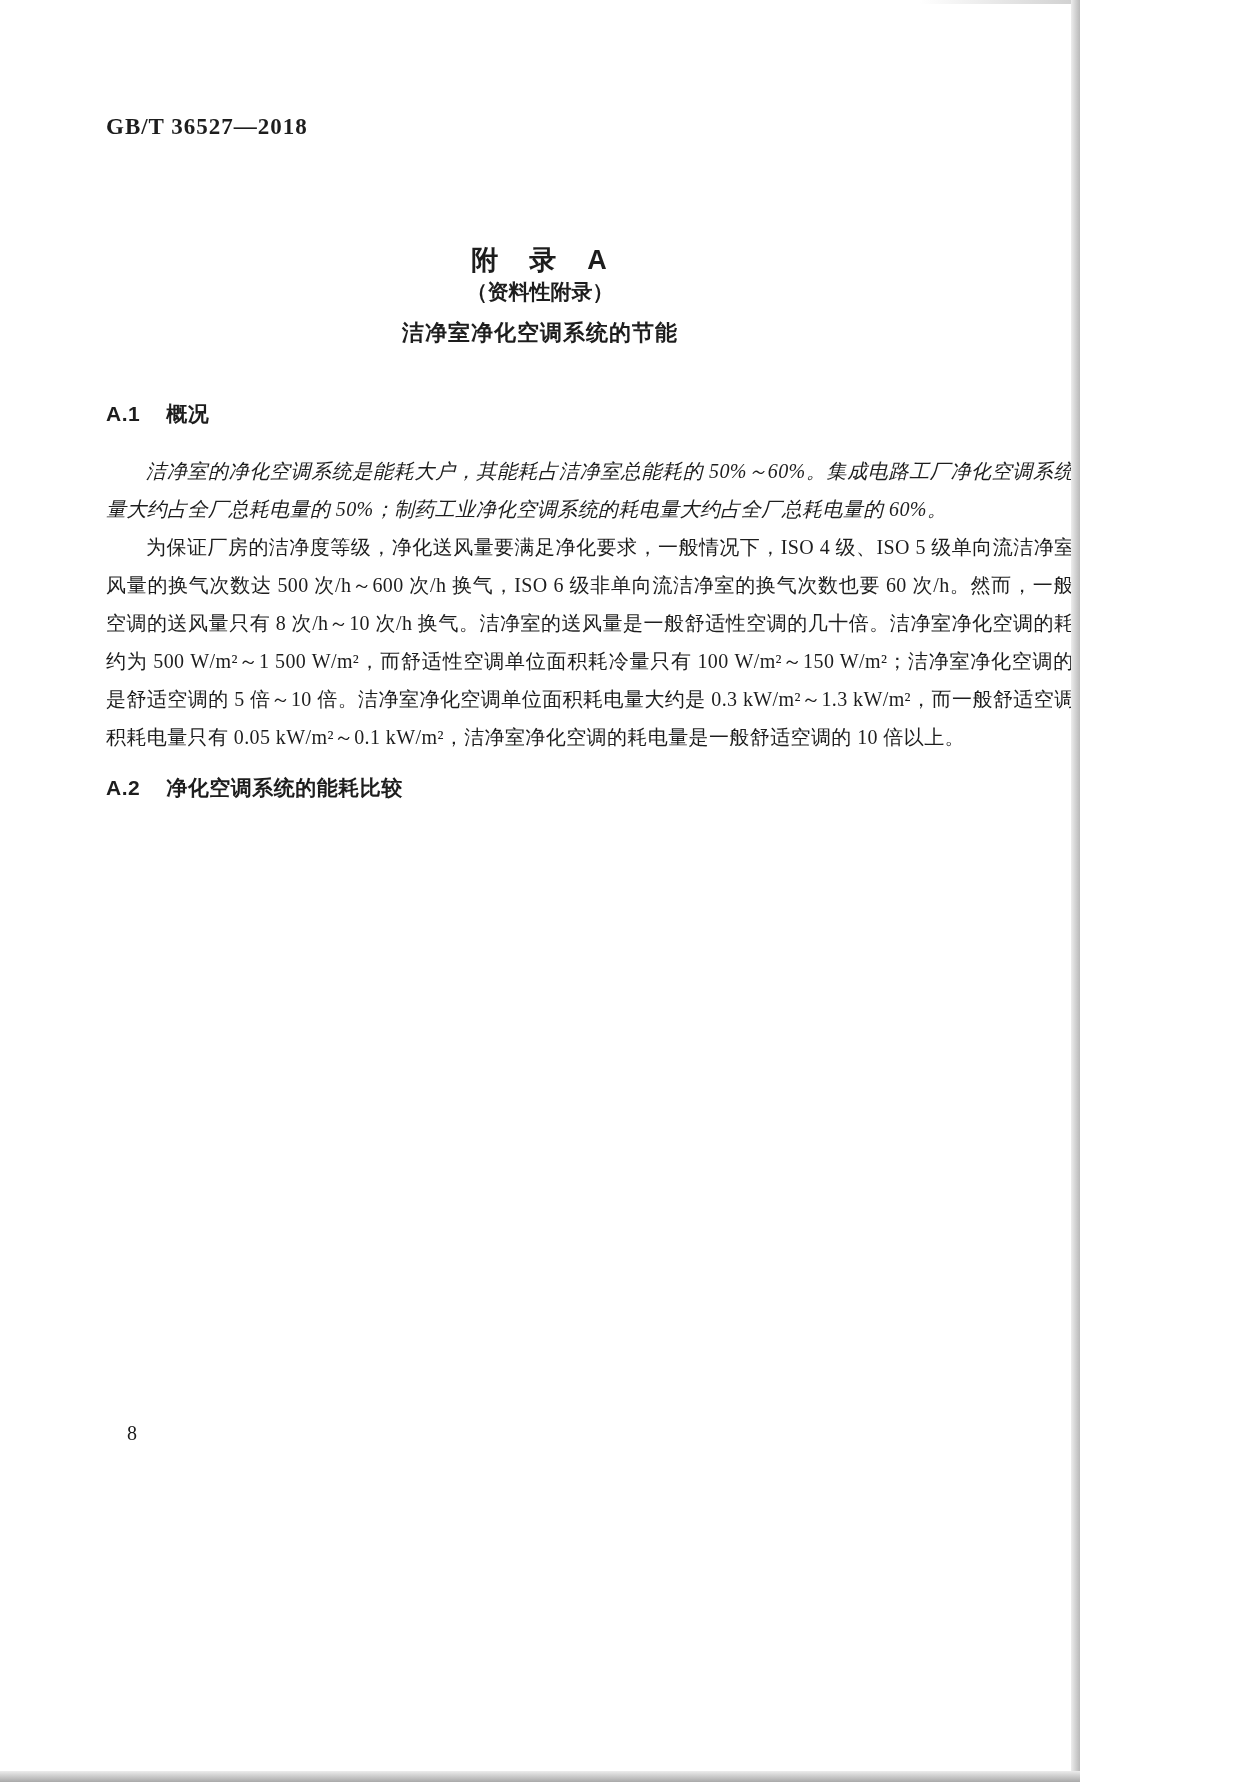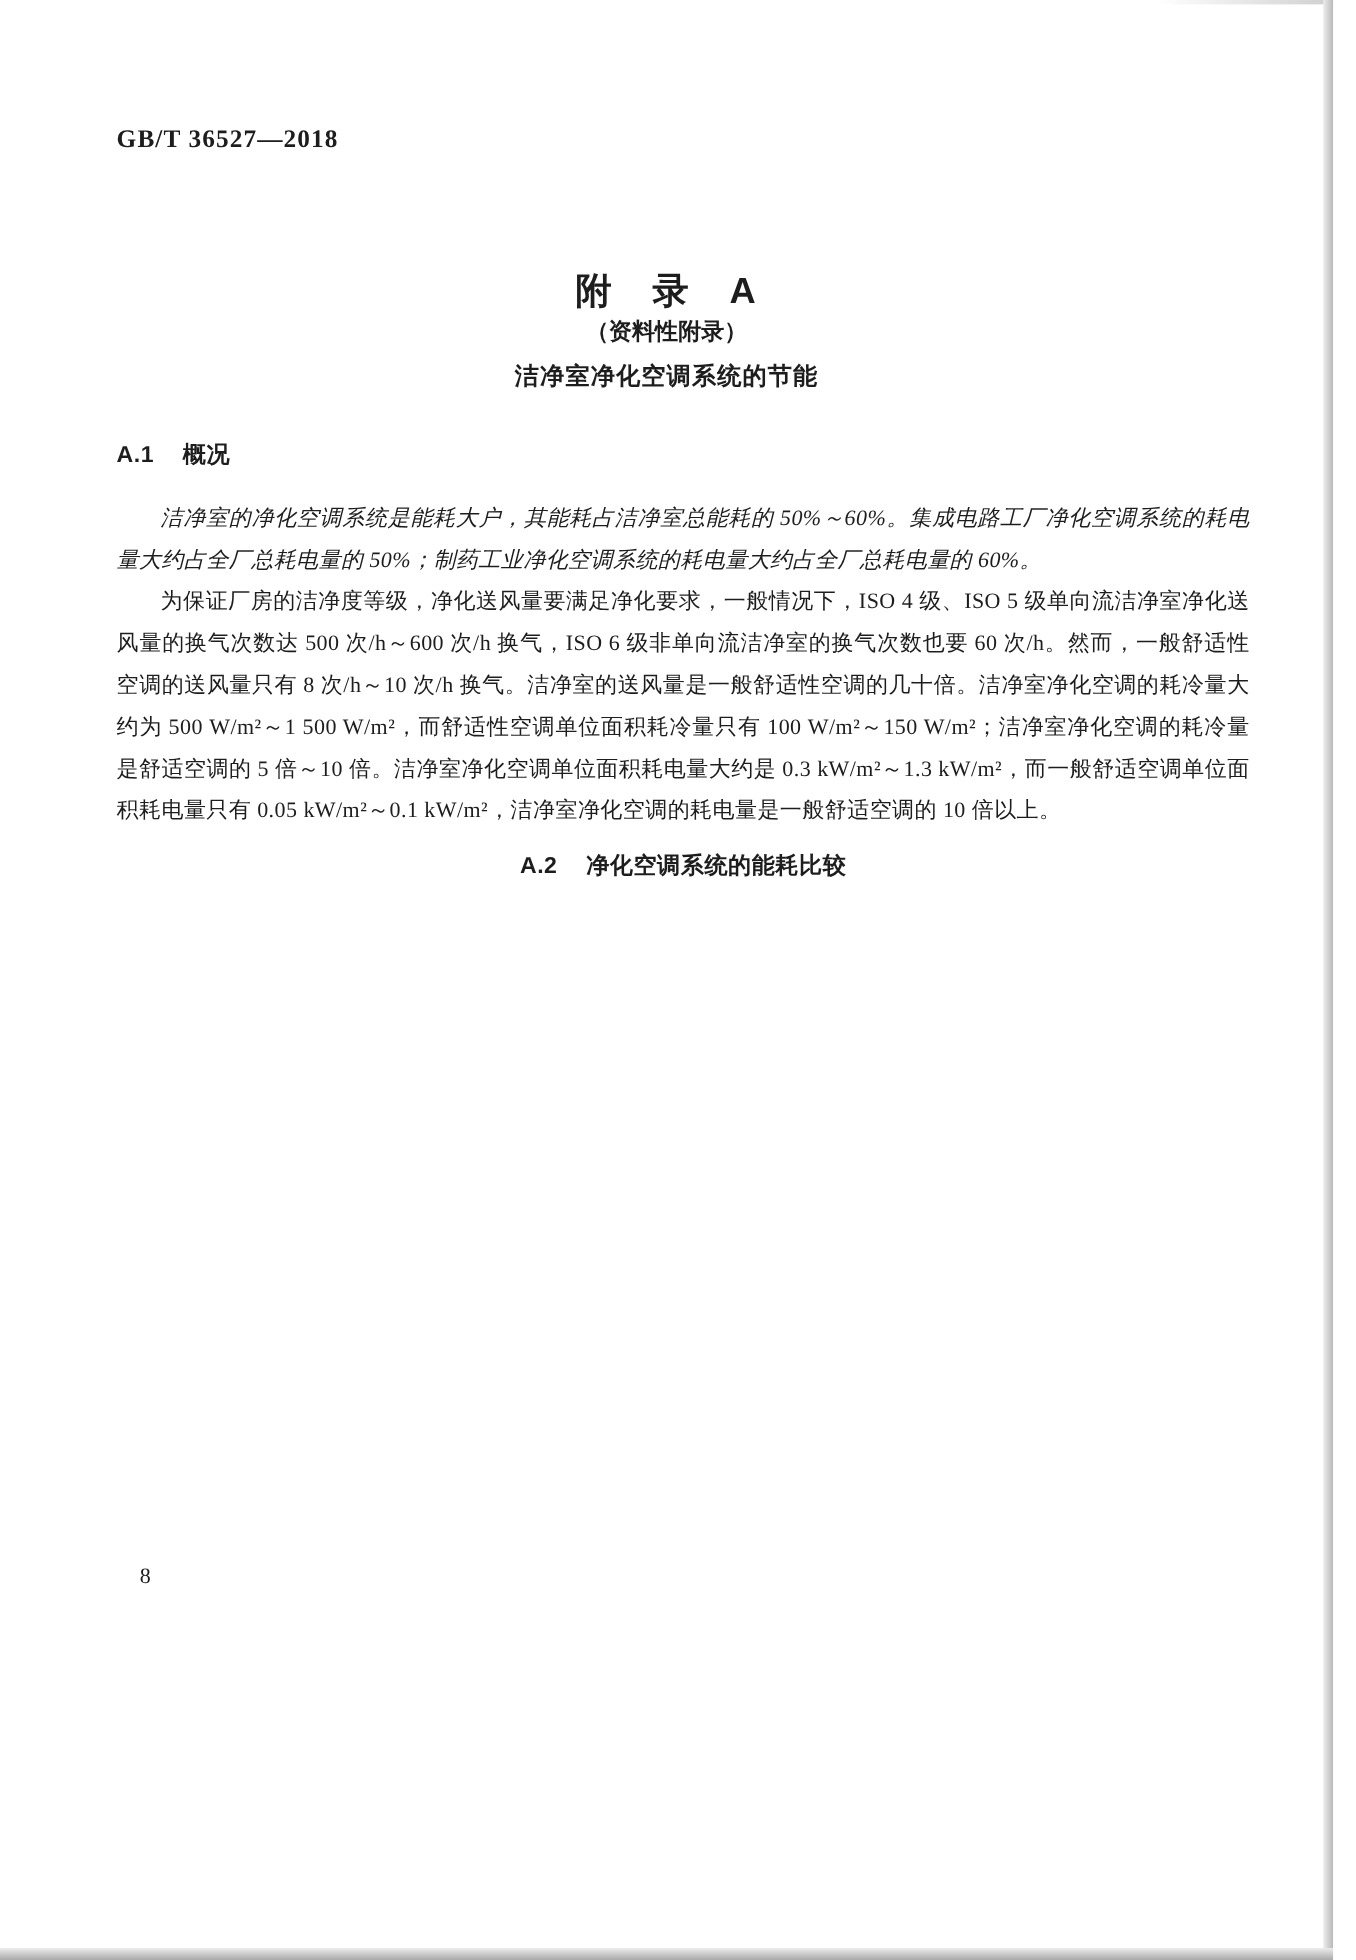--- a/index.html
+++ b/index.html
@@ -2,21 +2,21 @@
 <html><head>
 <meta charset="utf-8">
 <style>
   html, body {
     margin: 0;
     padding: 0;
     background: #ffffff;
   }
   .page {
     position: relative;
-    width: 1212px;
+    width: 1080px;
     height: 1782px;
     background: #ffffff;
     color: #1d1d1d;
     font-family: "Liberation Serif", serif;
     overflow: hidden;
   }
   .doc-number {
     position: absolute;
     top: 114px;
     left: 106px;
@@ -28,21 +28,21 @@
   .appendix-head {
     position: absolute;
     top: 242px;
     left: 0;
     right: 0;
     text-align: center;
     font-weight: 700;
     font-family: "Liberation Sans", sans-serif;
   }
   .appendix-title {
-    font-size: 33px;
+    font-size: 27px;
     letter-spacing: 2px;
   }
   .appendix-subtitle {
     font-size: 21px;
   }
   .appendix-name {
     font-size: 22px;
     margin-top: 12px;
     letter-spacing: 1px;
   }
@@ -54,21 +54,21 @@
   }
   h2.sec {
     margin: 0;
     font-family: "Liberation Sans", sans-serif;
     font-size: 21px;
     font-weight: 700;
     line-height: 28px;
     letter-spacing: 0.5px;
   }
   h2.sec .sec-title { margin-left: 26px; }
-  h2.sec-a2 { margin-top: 18px; text-align: center; }
+  h2.sec-a2 { margin-top: 18px; }
   .para {
     margin: 0;
     font-size: 20px;
     line-height: 38px;
     text-align: justify;
     text-indent: 2em;
     letter-spacing: 0.4px;
   }
   .para.first { margin-top: 24px; font-style: italic; }
   .page-number {

